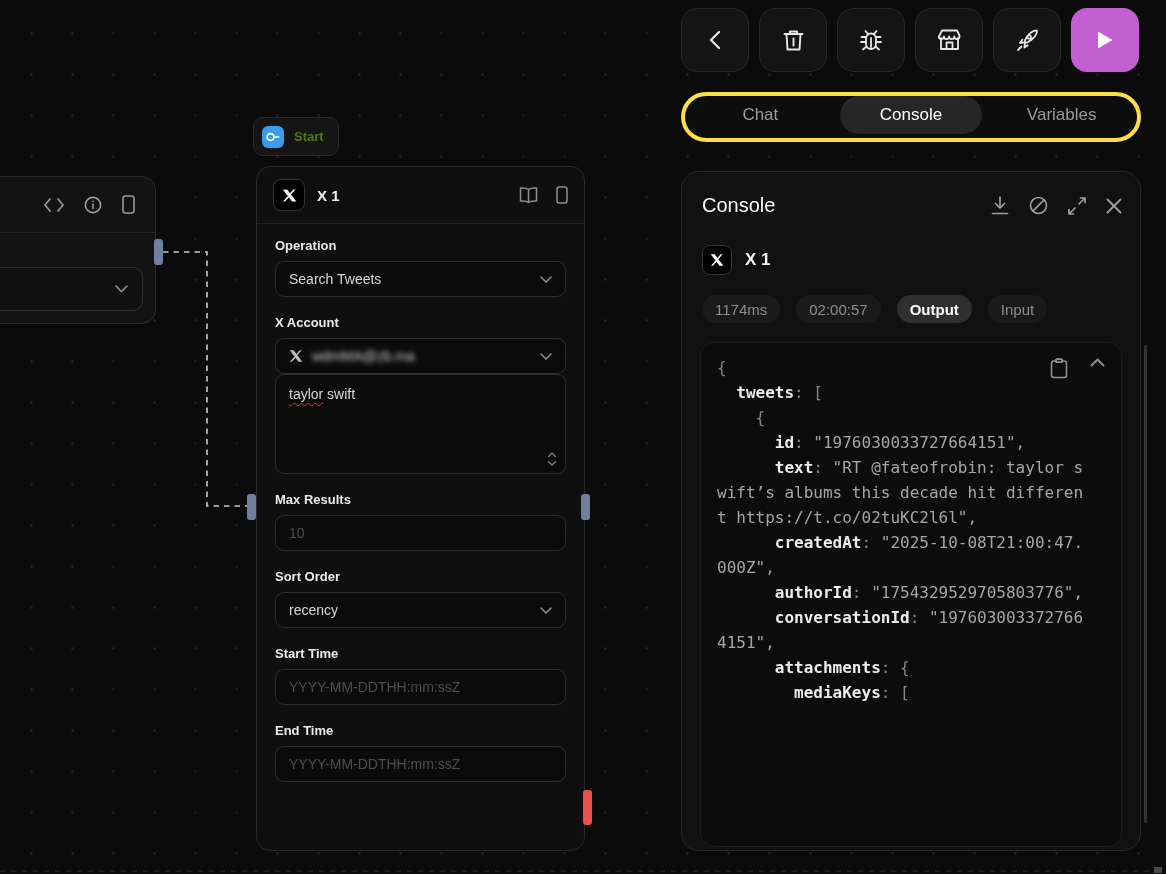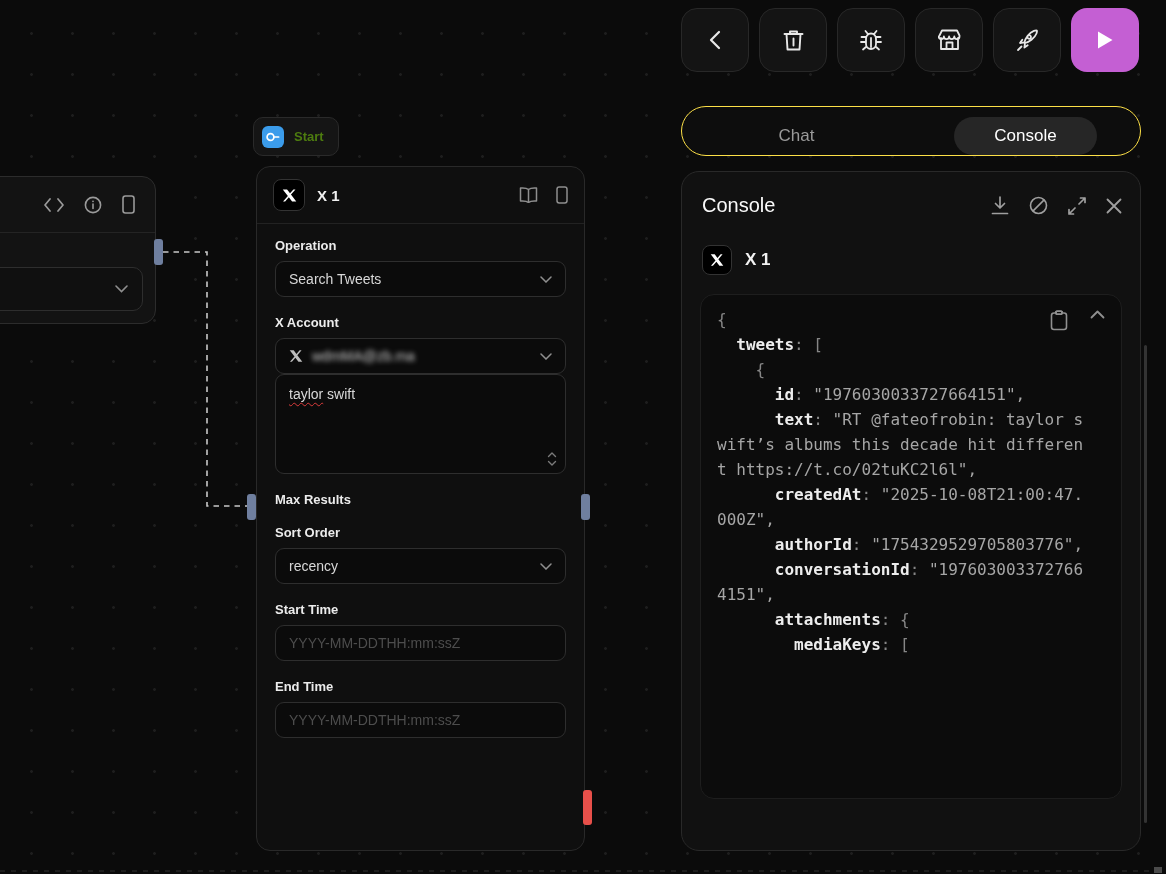--- a/index.html
+++ b/index.html
@@ -57,22 +57,22 @@
   .handle{position:absolute;width:9px;height:26px;border-radius:3px;}
   .wire-svg{position:absolute;left:0;top:0;width:700px;height:874px;pointer-events:none;}
 
   
   .toolbar{position:absolute;left:681px;top:8px;width:460px;display:flex;gap:10px;}
   .tbtn{width:68px;height:64px;background:#141414;border:1px solid #282828;border-radius:16px;
     display:grid;place-items:center;color:#e8e8e8;box-sizing:border-box;cursor:pointer;}
   .tbtn.accent{border:none;color:#fff;}
 
   
-  .tabsbar{position:absolute;left:681px;top:106px;width:460px;height:50px;background:#0d0d0d;
-    border:1px solid #fde047;border-radius:25px;display:flex;align-items:flex-end;box-sizing:border-box;}
+  .tabsbar{position:absolute;left:681px;top:92px;width:460px;height:50px;background:#0d0d0d;
+    border:4px solid #fde047;border-radius:25px;display:flex;align-items:flex-start;box-sizing:border-box;}
   .tab{flex:1;display:flex;justify-content:center;font-size:17px;color:#9a9a9a;cursor:pointer;}
   .tab span{padding:9px 0;}
   .tab.active span{background:#262626;color:#fff;padding:9px 40px;border-radius:21px;}
 
   
   .console-card{position:absolute;left:681px;top:171px;width:460px;height:680px;background:#111;
     border:1px solid #292929;border-radius:18px;box-sizing:border-box;padding:0 18px;overflow:hidden;}
   .console-hdr{display:flex;align-items:center;margin-top:22px;}
   .console-hdr .title{font-size:20px;color:#fafafa;flex:1;padding-left:2px;}
   .console-hdr .hicons{display:flex;gap:20px;color:#9f9f9f;align-items:center;}
@@ -199,20 +199,23 @@
         <span class="misspelled">taylor</span><span> swift</span>
       </span>
       <span class="stepper">
         <svg width="10" height="14" viewBox="0 0 10 14" fill="none" stroke="currentColor" stroke-width="1.4" stroke-linecap="round" stroke-linejoin="round">
             <path d="M1.5 4.5 5 1l3.5 3.5M1.5 9.5 5 13l3.5-3.5"></path>
           </svg>
       </span>
     </div>
 
     <div class="fld-label">Max Results</div>
+    <div class="fld">
+      <input placeholder="10" style="">
+    </div>
 
     <div class="fld-label">Sort Order</div>
     <div class="fld">
       <span>recency</span>
       <span class="chev">
         <svg width="12" height="7" viewBox="0 0 12 7" fill="none" stroke="currentColor" stroke-width="1.5" stroke-linecap="round">
             <path d="M1 1l5 5 5-5"></path>
           </svg>
       </span>
     </div>
@@ -279,20 +282,23 @@
   </div>
 </div>
 
 <div class="tabsbar">
   <div class="tab">
       <span>Chat</span>
     </div>
   <div class="tab active">
       <span>Console</span>
     </div>
+  <div class="tab">
+      <span>Variables</span>
+    </div>
 </div>
 
 <div class="console-card">
   <div class="console-hdr">
     <span class="title">Console</span>
     <span class="hicons">
       <span>
         <svg width="18" height="19" viewBox="0 0 18 19" fill="none" stroke="currentColor" stroke-width="1.7" stroke-linecap="round" stroke-linejoin="round">
             <path d="M9 1v10M4.5 7.5 9 12l4.5-4.5M1.5 17.5h15"></path>
           </svg>
@@ -318,20 +324,26 @@
 
   <div class="node-row">
     <span class="xlogo" style="width:28px;height:28px;">
       <svg width="14" height="14" viewBox="0 0 24 24" fill="currentColor">
           <path d="M18.24 2.25h3.31l-7.23 8.26 8.5 11.24h-6.66l-5.21-6.82-5.97 6.82H1.67l7.73-8.84L1.25 2.25h6.83l4.71 6.23 5.45-6.23z"></path>
         </svg>
     </span>
     <span class="nlabel">X 1</span>
   </div>
 
+  <div class="badge-row">
+    <span class="pill">1174ms</span>
+    <span class="pill">02:00:57</span>
+    <span class="pill active">Output</span>
+    <span class="pill">Input</span>
+  </div>
 
   <div class="code-block">
     <div class="code-icons">
       <span>
         <svg width="18" height="21" viewBox="0 0 18 21" fill="none" stroke="currentColor" stroke-width="1.6" stroke-linejoin="round">
             <rect x="1.5" y="3" width="15" height="16.5" rx="2.5"></rect>
             <path d="M6 3V1.5h6V3"></path>
             <rect x="6" y="1.2" width="6" height="3" rx="1" fill="#0c0c0c"></rect>
             <rect x="6" y="1.2" width="6" height="3" rx="1"></rect>
           </svg>

